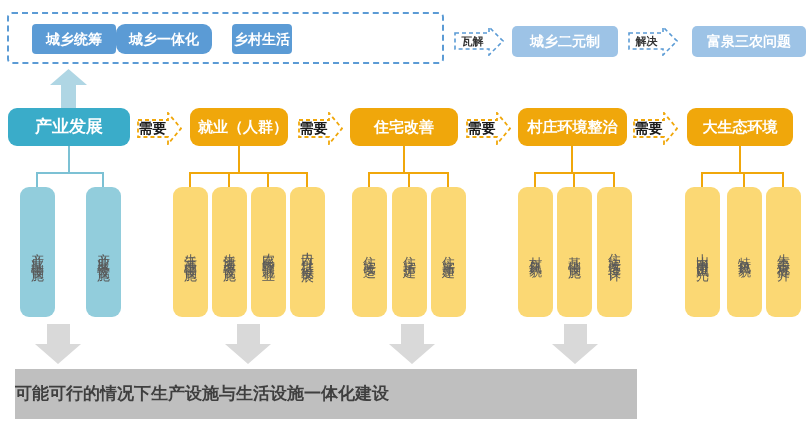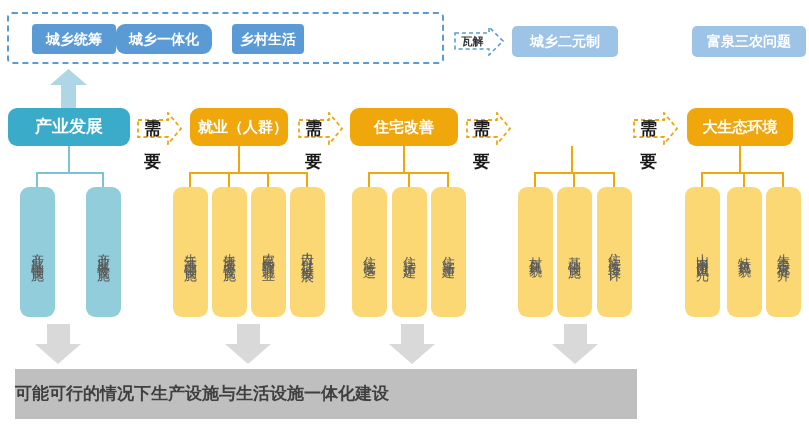--- a/index.html
+++ b/index.html
@@ -14,21 +14,21 @@
         font-size:14px;line-height:31px;text-align:center;}
   .flowarrow{top:26px;width:50px;height:30px;}
   .flowarrow .lbl{position:absolute;left:0;top:0;width:37px;height:30px;line-height:30px;text-align:center;
         font-size:11px;font-weight:600;color:#333;}
   
   .stage{top:108px;height:38px;border-radius:9px;color:#fff;font-weight:bold;text-align:center;line-height:38px;}
   .stage.teal{background:#3AACC9;font-size:17px;text-align:center;}
   .stage.gold{background:#F0A70B;font-size:15px;}
   .need{top:112px;width:45px;height:33px;}
   .need .lbl{position:absolute;left:0;top:0;width:31px;height:33px;line-height:33px;text-align:center;
-        font-size:17px;font-weight:bold;color:#1a1a1a;}
+        font-size:14px;font-weight:bold;color:#1a1a1a;}
   
   .vline{width:2px;} .hline{height:2px;}
   .line-teal{background:#7CC1D4;} .line-gold{background:#F0A70B;}
   
   .child{top:187px;width:35px;height:130px;border-radius:9px;display:flex;align-items:center;justify-content:center;}
   .child span{writing-mode:vertical-lr;text-orientation:upright;font-size:13px;letter-spacing:3px;
         color:#595959;line-height:1;}
   .child.teal{background:#92CDDC;}
   .child.gold{background:#FBD874;}
   
@@ -38,31 +38,37 @@
   svg{display:block;}
 </style>
 </head>
 <body>
 
 <div class="canvas">
 
   <div class="abs goal-frame"></div>
   <div class="abs goal" style="left:32px;width:84px;">城乡统筹</div>
   <div class="abs goal" style="left:116px;width:96px;border-radius:9px;">城乡一体化</div>
-  <div class="abs goal" style="left:232px;width:72px;">乡村生活</div>
+  <div class="abs goal" style="left:232px;width:60px;">乡村生活</div>
 
   <div class="abs flowarrow" style="left:454px;">
     <svg width="50" height="30" viewBox="0 0 50 30">
       <path d="M1,7 H35 V1 L49,15 L35,29 V23 H1 Z" fill="#ffffff" stroke="#5B9BD5" stroke-width="1.6" stroke-dasharray="4 3"></path>
     </svg>
     <span class="lbl">瓦解</span>
   </div>
 
   <div class="abs nodeblue" style="left:512px;width:106px;">城乡二元制</div>
 
+  <div class="abs flowarrow" style="left:628px;">
+    <svg width="50" height="30" viewBox="0 0 50 30">
+      <path d="M1,7 H35 V1 L49,15 L35,29 V23 H1 Z" fill="#ffffff" stroke="#5B9BD5" stroke-width="1.6" stroke-dasharray="4 3"></path>
+    </svg>
+    <span class="lbl">解决</span>
+  </div>
 
   <div class="abs nodeblue" style="left:692px;width:114px;">富泉三农问题</div>
 
   <div class="abs" style="left:50px;top:69px;width:37px;height:40px;">
     <svg width="37" height="40" viewBox="0 0 37 40">
       <polygon points="18.5,0 37,16 26,16 26,40 11,40 11,16 0,16" fill="#AFD6E4"></polygon>
     </svg>
   </div>
 
   <div class="abs stage teal" style="left:8px;width:122px;">产业发展</div>
@@ -85,20 +91,21 @@
 
   <div class="abs stage gold" style="left:350px;width:108px;">住宅改善</div>
 
   <div class="abs need" style="left:466px;">
     <svg width="45" height="33" viewBox="0 0 45 33">
       <path d="M1,8 H31 V1 L44,16.5 L31,32 V25 H1 Z" fill="#ffffff" stroke="#F0A70B" stroke-width="1.8" stroke-dasharray="4 3"></path>
     </svg>
     <span class="lbl">需要</span>
   </div>
 
+  <div class="abs stage gold" style="left:518px;width:109px;">村庄环境整治</div>
 
   <div class="abs need" style="left:633px;">
     <svg width="45" height="33" viewBox="0 0 45 33">
       <path d="M1,8 H31 V1 L44,16.5 L31,32 V25 H1 Z" fill="#ffffff" stroke="#F0A70B" stroke-width="1.8" stroke-dasharray="4 3"></path>
     </svg>
     <span class="lbl">需要</span>
   </div>
 
   <div class="abs stage gold" style="left:687px;width:106px;">大生态环境</div>
 

